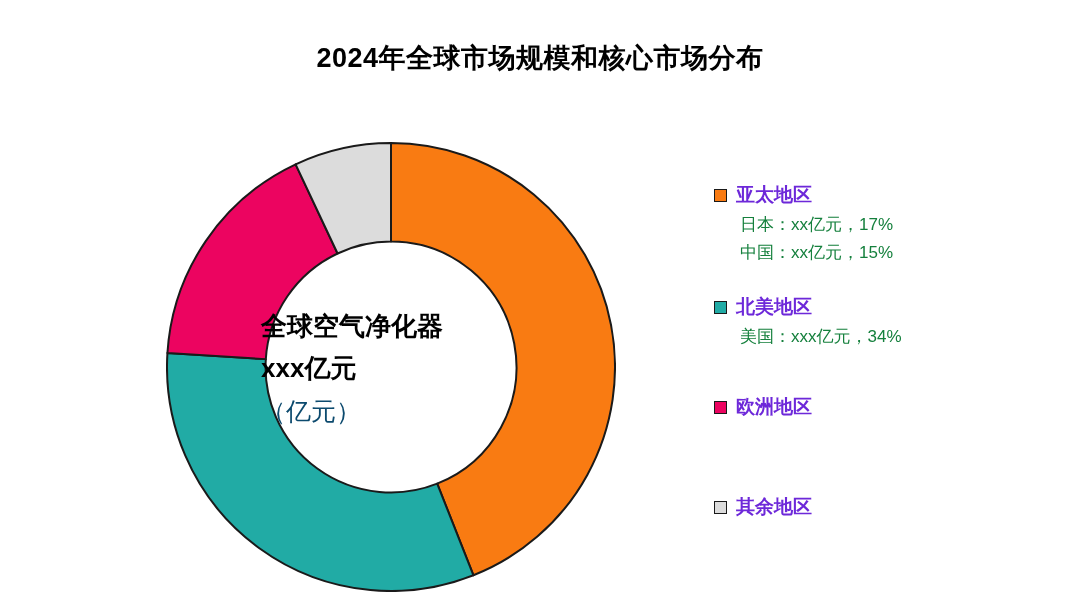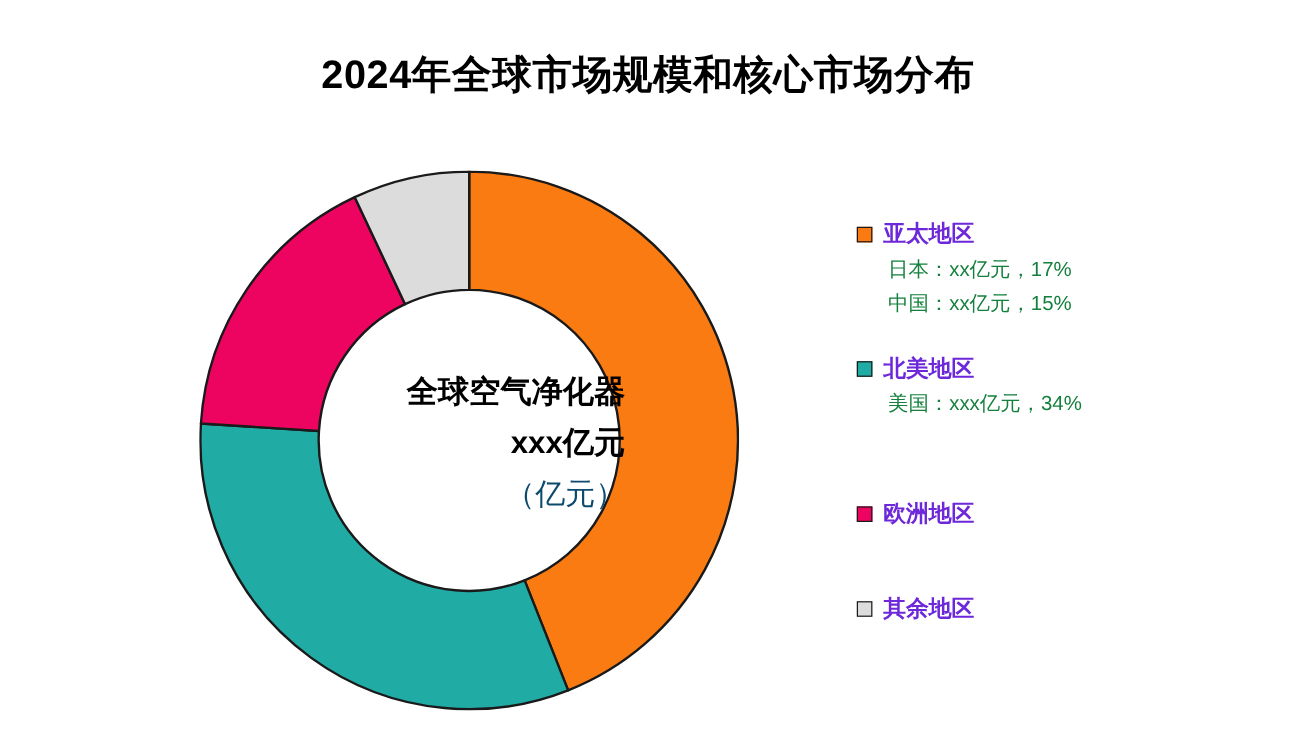--- a/index.html
+++ b/index.html
@@ -18,21 +18,21 @@
   #chart-root {
     position: absolute;
     inset: 0;
   }
   #chart-title {
     position: absolute;
     top: 40px;
     left: 0;
     width: 1080px;
     text-align: center;
-    font-size: 33px;
+    font-size: 27px;
     font-weight: bold;
     letter-spacing: 0.5px;
     color: #000000;
     white-space: nowrap;
   }
   #donut-wrap {
     position: absolute;
     left: 166px;
     top: 142px;
     width: 450px;
@@ -42,21 +42,21 @@
     display: block;
     width: 450px;
     height: 450px;
   }
   #donut-center {
     position: absolute;
     left: 391px;
     top: 367px;
     width: 260px;
     transform: translate(-50%, -50%);
-    text-align: right;
+    text-align: left;
     pointer-events: none;
   }
   .center-line {
     font-size: 26px;
     font-weight: bold;
     color: #000000;
     line-height: 1.62;
     white-space: nowrap;
   }
   .center-unit {
@@ -142,21 +142,21 @@
       </div>
       <div class="legend-group" style="position: absolute; top: 112px; left: 0px;">
         <div class="legend-head">
           <span class="legend-swatch" style="background: rgb(33, 171, 165);"></span>
           <span class="legend-label">北美地区</span>
         </div>
         <div class="legend-subs">
           <div class="legend-sub">美国：xxx亿元，34%</div>
         </div>
       </div>
-      <div class="legend-group" style="position: absolute; top: 212px; left: 0px; margin-top: 21px;">
+      <div class="legend-group" style="position: absolute; top: 212px; left: 0px;">
         <div class="legend-head">
           <span class="legend-swatch" style="background: rgb(236, 4, 96);"></span>
           <span class="legend-label">欧洲地区</span>
         </div>
       </div>
       <div class="legend-group" style="position: absolute; top: 312px; left: 0px;">
         <div class="legend-head">
           <span class="legend-swatch" style="background: rgb(220, 220, 220);"></span>
           <span class="legend-label">其余地区</span>
         </div>

